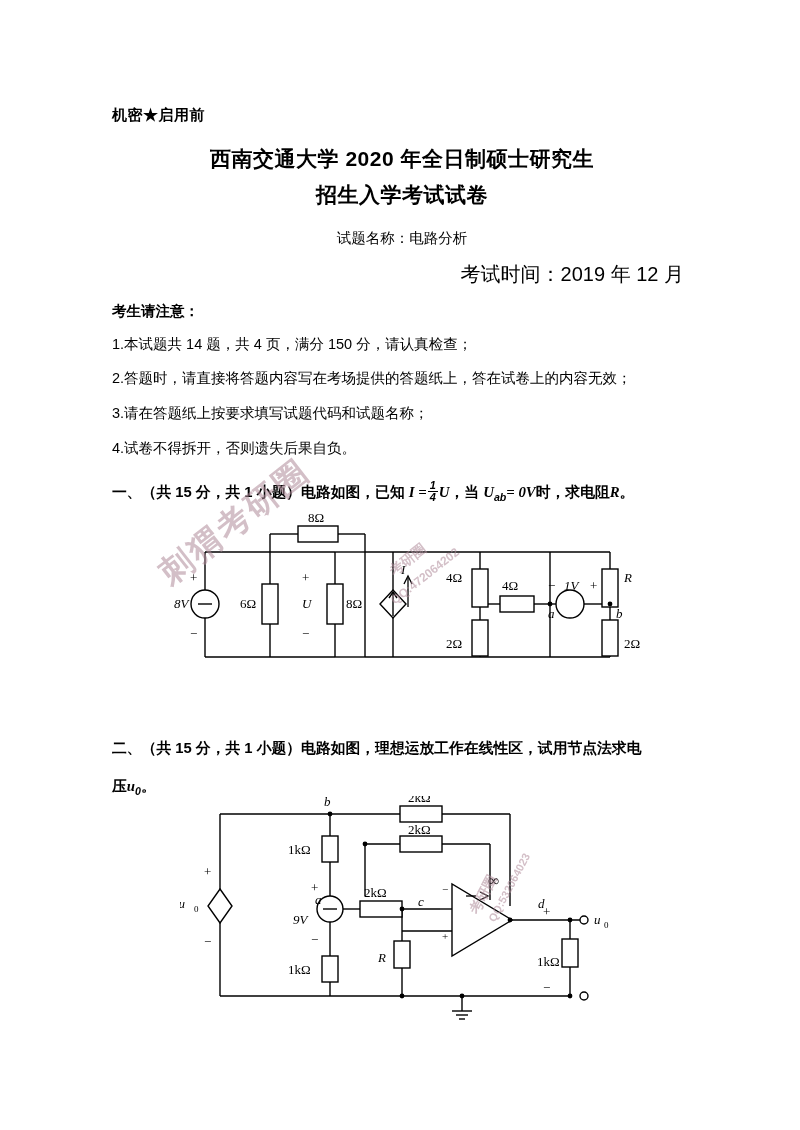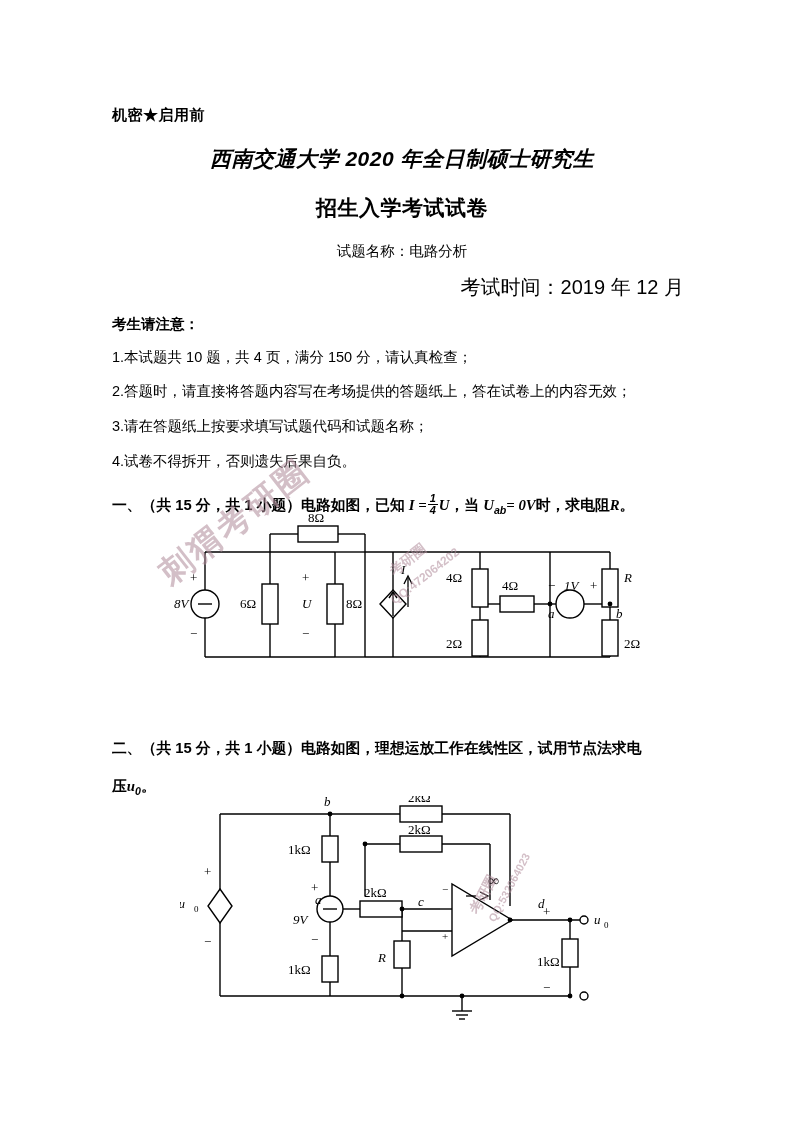--- a/index.html
+++ b/index.html
@@ -36,21 +36,21 @@
     font-family: "Liberation Sans", sans-serif;
   }
   .title1, .title2 {
     text-align: center;
     font-size: 21px;
     font-weight: bold;
     font-family: "Liberation Sans", sans-serif;
     letter-spacing: 0.5px;
     line-height: 1.55;
   }
-  .title1 { margin: 16px; font-style: italic; }
+  .title1 { margin: 3px; }
   .title2 { margin: 0 0 14px 0; }
   .code-line, .name-line {
     text-align: center;
     font-size: 14.5px;
     line-height: 1.9;
     font-family: "Liberation Sans", sans-serif;
   }
   .exam-time {
     text-align: right;
     font-size: 20px;
@@ -158,21 +158,21 @@
     <div class="title1">西南交通大学 2020 年全日制硕士研究生</div>
     <div class="title2">招生入学考试试卷</div>
 
     <div class="name-line">
       <span>试题名称：</span><span>电路分析</span>
     </div>
 
     <div class="exam-time">考试时间：2019 年 12 月</div>
 
     <div class="notice-head">考生请注意：</div>
-    <div class="notice-item">1.本试题共 10 题，共 4 页，满分 150 分，请认真检查；</div>
+    <div class="notice-item">1.本试题共 14 题，共 4 页，满分 150 分，请认真检查；</div>
     <div class="notice-item">2.答题时，请直接将答题内容写在考场提供的答题纸上，答在试卷上的内容无效；</div>
     <div class="notice-item">3.请在答题纸上按要求填写试题代码和试题名称；</div>
     <div class="notice-item">4.试卷不得拆开，否则遗失后果自负。</div>
 
     <div class="q-head">
       <span>一、（共 15 分，共 1 小题）电路如图，已知</span>
       <span class="it">I =</span><span class="frac"><span class="num">1</span><span class="den">4</span></span><span class="it">U</span><span>，当</span>
       <span class="it">U</span><span class="sub">ab</span><span class="it">= 0V</span><span>时，求电阻</span><span class="it">R</span><span>。</span>
     </div>
   </div>

